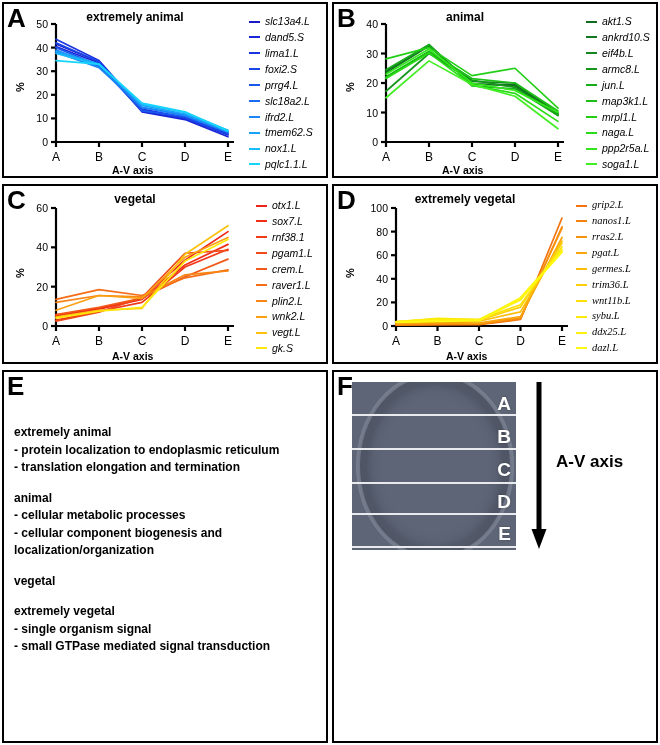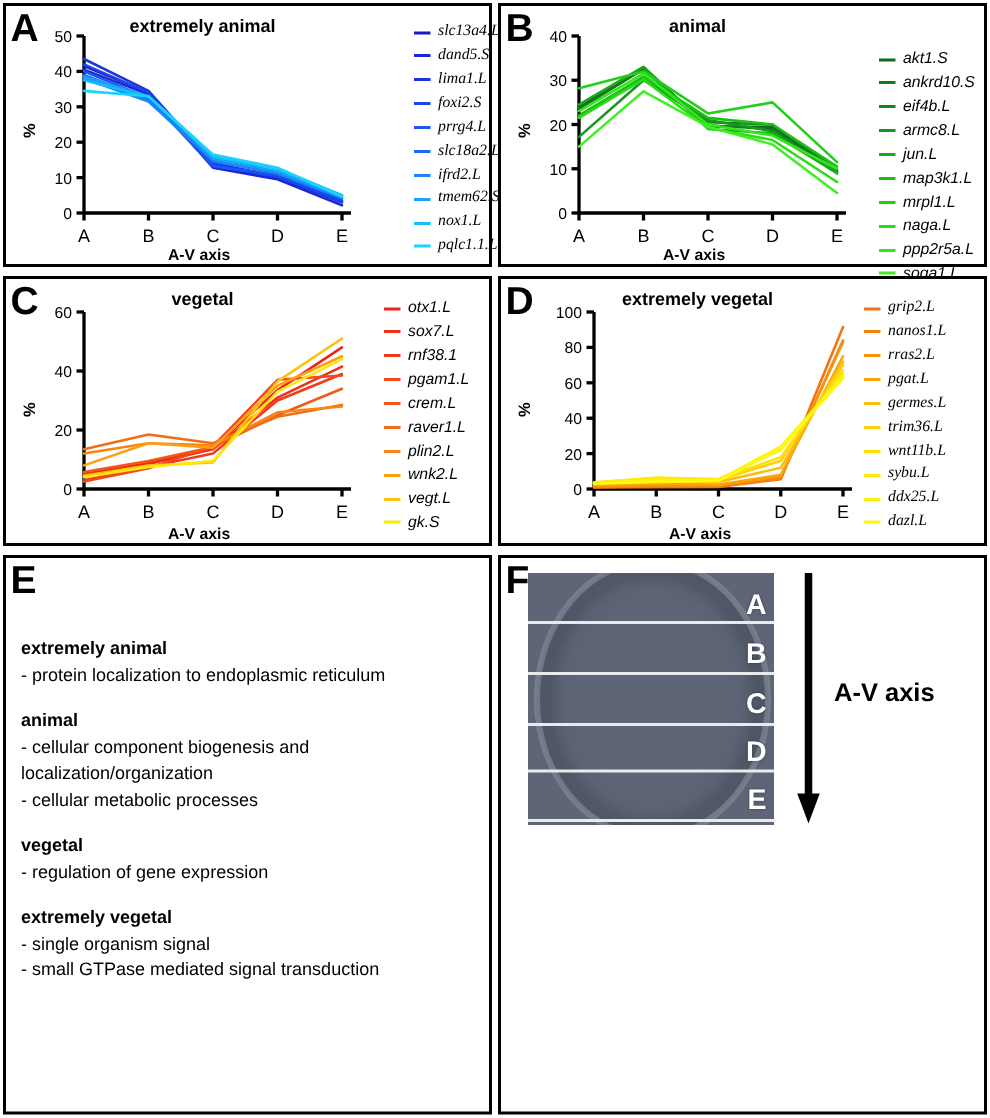--- a/index.html
+++ b/index.html
@@ -100,21 +100,21 @@
   }
   .go-body {
     position: absolute;
     top: 52px; left: 10px; right: 6px;
     font-size: 12px;
     color: #000;
     line-height: 17.5px;
   }
   .go-group { margin-bottom: 13px; }
   .go-head { font-weight: bold; }
-  .go-line { font-weight: normal; }
+  .go-line { font-weight: bold; }
 
   
   .embryo-box {
     position: absolute;
     left: 18px; top: 10px;
     width: 164px; height: 168px;
     background: #5d6576;
     overflow: hidden;
   }
   .embryo-disc {
@@ -213,21 +213,21 @@
           <polyline points="30,27.340000000000003 73,48.58000000000001 116,96.96 159,105.22 202,121.74" fill="none" stroke="#1a35e0" stroke-width="1.7" stroke-linejoin="round" stroke-linecap="round"></polyline>
           <polyline points="30,30.88000000000001 73,49.75999999999999 116,98.14 159,105.928 202,122.448" fill="none" stroke="#1a46e8" stroke-width="1.7" stroke-linejoin="round" stroke-linecap="round"></polyline>
           <polyline points="30,35.599999999999994 73,53.3 116,98.848 159,104.512 202,120.56" fill="none" stroke="#1a57ef" stroke-width="1.7" stroke-linejoin="round" stroke-linecap="round"></polyline>
           <polyline points="30,37.959999999999994 73,54.480000000000004 116,95.78 159,102.86 202,119.38" fill="none" stroke="#1a6cf5" stroke-width="1.7" stroke-linejoin="round" stroke-linecap="round"></polyline>
           <polyline points="30,40.31999999999999 73,55.66 116,95.072 159,103.568 202,120.088" fill="none" stroke="#1a86f8" stroke-width="1.7" stroke-linejoin="round" stroke-linecap="round"></polyline>
           <polyline points="30,39.14 73,52.11999999999999 116,93.42 159,102.152 202,118.672" fill="none" stroke="#19a2fa" stroke-width="1.7" stroke-linejoin="round" stroke-linecap="round"></polyline>
           <polyline points="30,41.5 73,52.59200000000001 116,92.24000000000001 159,100.5 202,118.2" fill="none" stroke="#18bcfb" stroke-width="1.7" stroke-linejoin="round" stroke-linecap="round"></polyline>
           <polyline points="30,48.58000000000001 73,52.11999999999999 116,91.06 159,99.792 202,119.144" fill="none" stroke="#17d4fc" stroke-width="1.7" stroke-linejoin="round" stroke-linecap="round"></polyline>
         </svg>
     </div>
-    <div class="legend" style="left:272px; top:10px; width:70px; height:158px;font-family:Liberation Serif, serif;">
+    <div class="legend" style="left:245px; top:10px; width:70px; height:158px;">
         <div class="legend-item">
           <span class="legend-dash" style="border-top-color: rgb(26, 26, 200);"></span>
           <span class="legend-label">slc13a4.L</span>
         </div>
         <div class="legend-item">
           <span class="legend-dash" style="border-top-color: rgb(26, 39, 214);"></span>
           <span class="legend-label">dand5.S</span>
         </div>
         <div class="legend-item">
           <span class="legend-dash" style="border-top-color: rgb(26, 53, 224);"></span>
@@ -298,21 +298,21 @@
           <polyline points="30,65.1 73,40.025000000000006 116,69.525 159,71 202,101.09" fill="none" stroke="#13871d" stroke-width="1.7" stroke-linejoin="round" stroke-linecap="round"></polyline>
           <polyline points="30,79.25999999999999 73,41.5 116,68.05 159,75.425 202,102.86" fill="none" stroke="#14971b" stroke-width="1.7" stroke-linejoin="round" stroke-linecap="round"></polyline>
           <polyline points="30,57.724999999999994 73,32.650000000000006 116,73.95 159,76.9 202,103.45" fill="none" stroke="#17ac18" stroke-width="1.7" stroke-linejoin="round" stroke-linecap="round"></polyline>
           <polyline points="30,65.1 73,39.14 116,66.575 159,71 202,99.025" fill="none" stroke="#1dbf17" stroke-width="1.7" stroke-linejoin="round" stroke-linecap="round"></polyline>
           <polyline points="30,46.81 73,35.599999999999994 116,63.625 159,56.25 202,96.075" fill="none" stroke="#23cf16" stroke-width="1.7" stroke-linejoin="round" stroke-linecap="round"></polyline>
           <polyline points="30,66.575 73,40.91 116,73.36 159,81.325 202,109.35" fill="none" stroke="#2adc17" stroke-width="1.7" stroke-linejoin="round" stroke-linecap="round"></polyline>
           <polyline points="30,62.150000000000006 73,37.075 116,71 159,78.375 202,100.5" fill="none" stroke="#33e61b" stroke-width="1.7" stroke-linejoin="round" stroke-linecap="round"></polyline>
           <polyline points="30,85.75 73,48.875 116,72.475 159,84.275 202,116.725" fill="none" stroke="#42ee24" stroke-width="1.7" stroke-linejoin="round" stroke-linecap="round"></polyline>
         </svg>
     </div>
-    <div class="legend" style="left:252px; top:28px; width:74px; height:158px;text-align:center;">
+    <div class="legend" style="left:252px; top:10px; width:74px; height:158px;text-align:center;">
         <div class="legend-item">
           <span class="legend-dash" style="border-top-color: rgb(16, 107, 32);"></span>
           <span class="legend-label">akt1.S</span>
         </div>
         <div class="legend-item">
           <span class="legend-dash" style="border-top-color: rgb(18, 119, 31);"></span>
           <span class="legend-label">ankrd10.S</span>
         </div>
         <div class="legend-item">
           <span class="legend-dash" style="border-top-color: rgb(19, 135, 29);"></span>
@@ -519,29 +519,29 @@
       </div>
     <div class="axis-caption" style="left:112px; top:164px;">A-V axis</div>
   </div>
 
   <div class="panel" style="left:2px; top:370px; width:326px; height:373px;">
     <div class="panel-letter">E</div>
     <div class="go-body">
         <div class="go-group">
           <div class="go-head">extremely animal</div>
           <div class="go-line">- protein localization to endoplasmic reticulum</div>
+          <div class="go-line">- translation elongation and termination</div>
         </div>
         <div class="go-group">
           <div class="go-head">animal</div>
+          <div class="go-line">- cellular metabolic processes</div>
           <div class="go-line">- cellular component biogenesis and localization/organization</div>
-          <div class="go-line">- cellular metabolic processes</div>
         </div>
         <div class="go-group">
           <div class="go-head">vegetal</div>
-          <div class="go-line">- regulation of gene expression</div>
         </div>
         <div class="go-group">
           <div class="go-head">extremely vegetal</div>
           <div class="go-line">- single organism signal</div>
           <div class="go-line">- small GTPase mediated signal transduction</div>
         </div>
       </div>
   </div>
 
   <div class="panel" style="left:332px; top:370px; width:326px; height:373px;">

